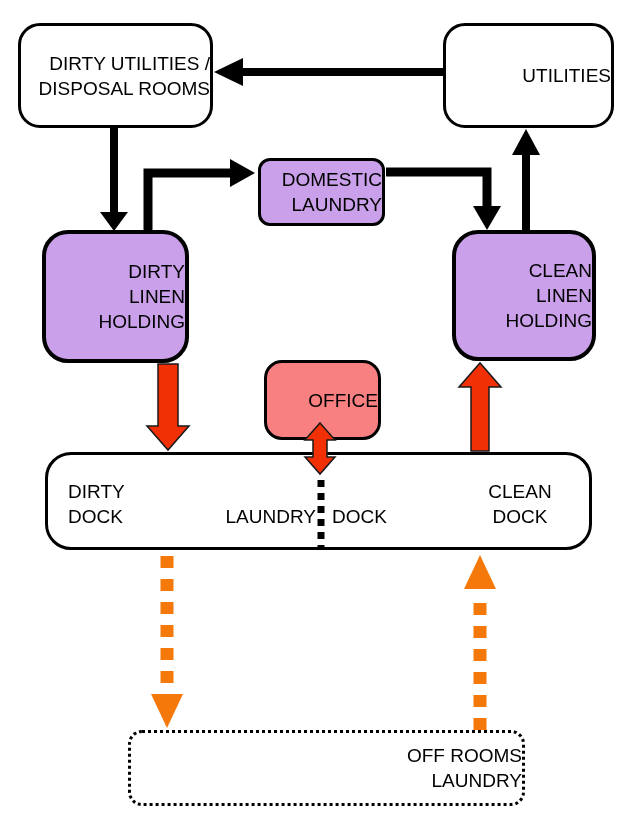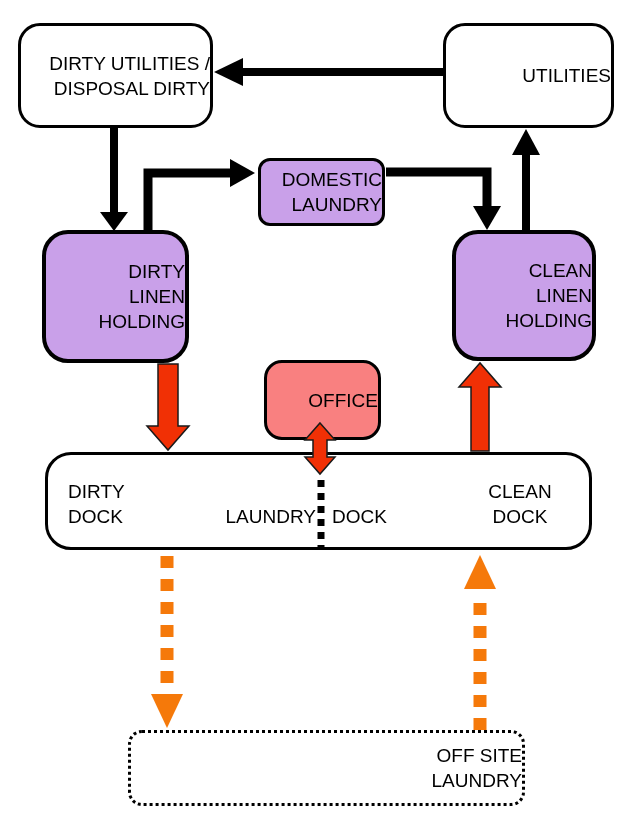--- a/index.html
+++ b/index.html
@@ -28,21 +28,21 @@
   .dock-clean{left:420px;top:24px;width:104px;text-align:center;}
   .arrows{position:absolute;left:0;top:0;width:634px;height:826px;pointer-events:none;z-index:10;}
 </style>
 </head>
 <body>
 
 <div class="canvas">
 
   <div class="node dirty-utilities" style="background-color: rgb(255, 255, 255);">
     <span>DIRTY UTILITIES /</span>
-    <span>DISPOSAL DIRTY</span>
+    <span>DISPOSAL ROOMS</span>
   </div>
 
   <div class="node clinical-departments" style="background-color: rgb(255, 255, 255);">
     <span>UTILITIES</span>
   </div>
 
   <div class="node domestic-laundry" style="background-color: rgb(201, 160, 233);">
     <span>DOMESTIC</span>
     <span>LAUNDRY</span>
   </div>
@@ -74,21 +74,21 @@
     <div class="dock-zone dock-dock">
       <span>DOCK</span>
     </div>
     <div class="dock-zone dock-clean">
       <span>CLEAN</span>
       <span>DOCK</span>
     </div>
   </div>
 
   <div class="node off-site-laundry" style="background-color: rgb(255, 255, 255);">
-    <span>OFF SITE</span>
+    <span>OFF ROOMS</span>
     <span>LAUNDRY</span>
   </div>
 
   <svg class="arrows" viewBox="0 0 634 826" xmlns="http://www.w3.org/2000/svg">
 
     <g>
       <path d="M443 72 H240" fill="none" stroke-width="8" stroke="#000000"></path>
       <polygon points="214,72 243,58 243,86" fill="#000000"></polygon>
     </g>
 

